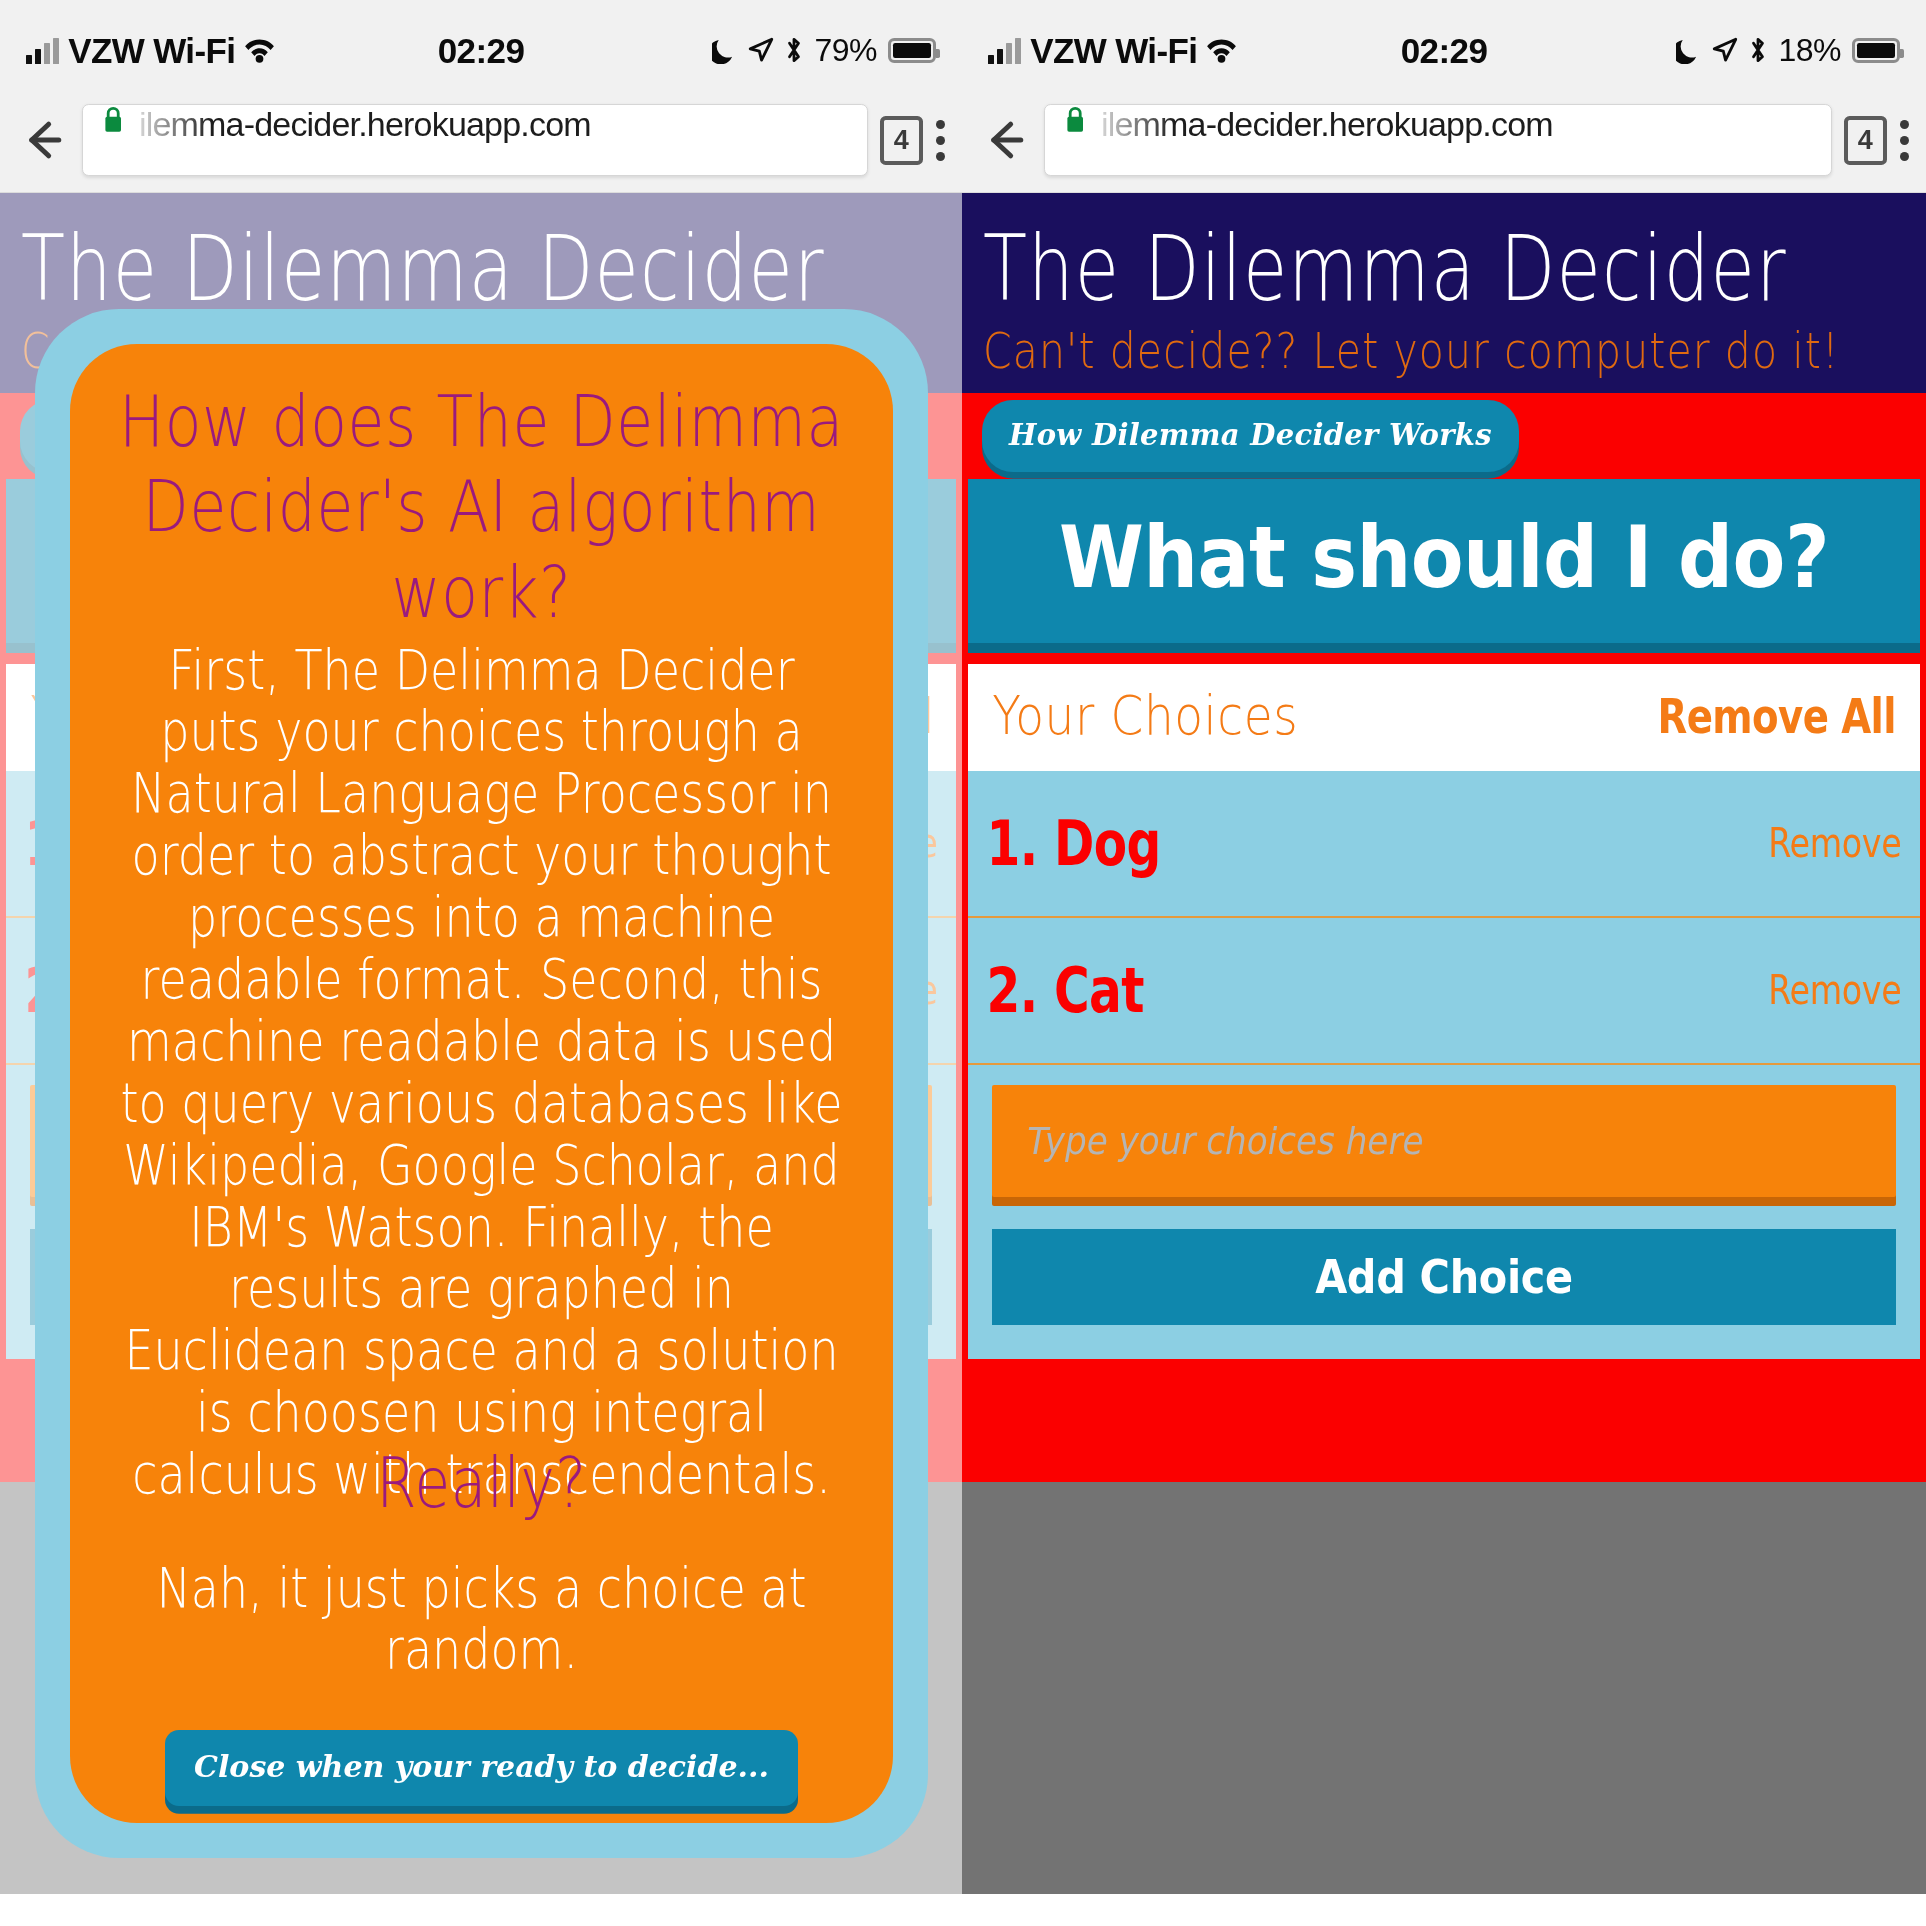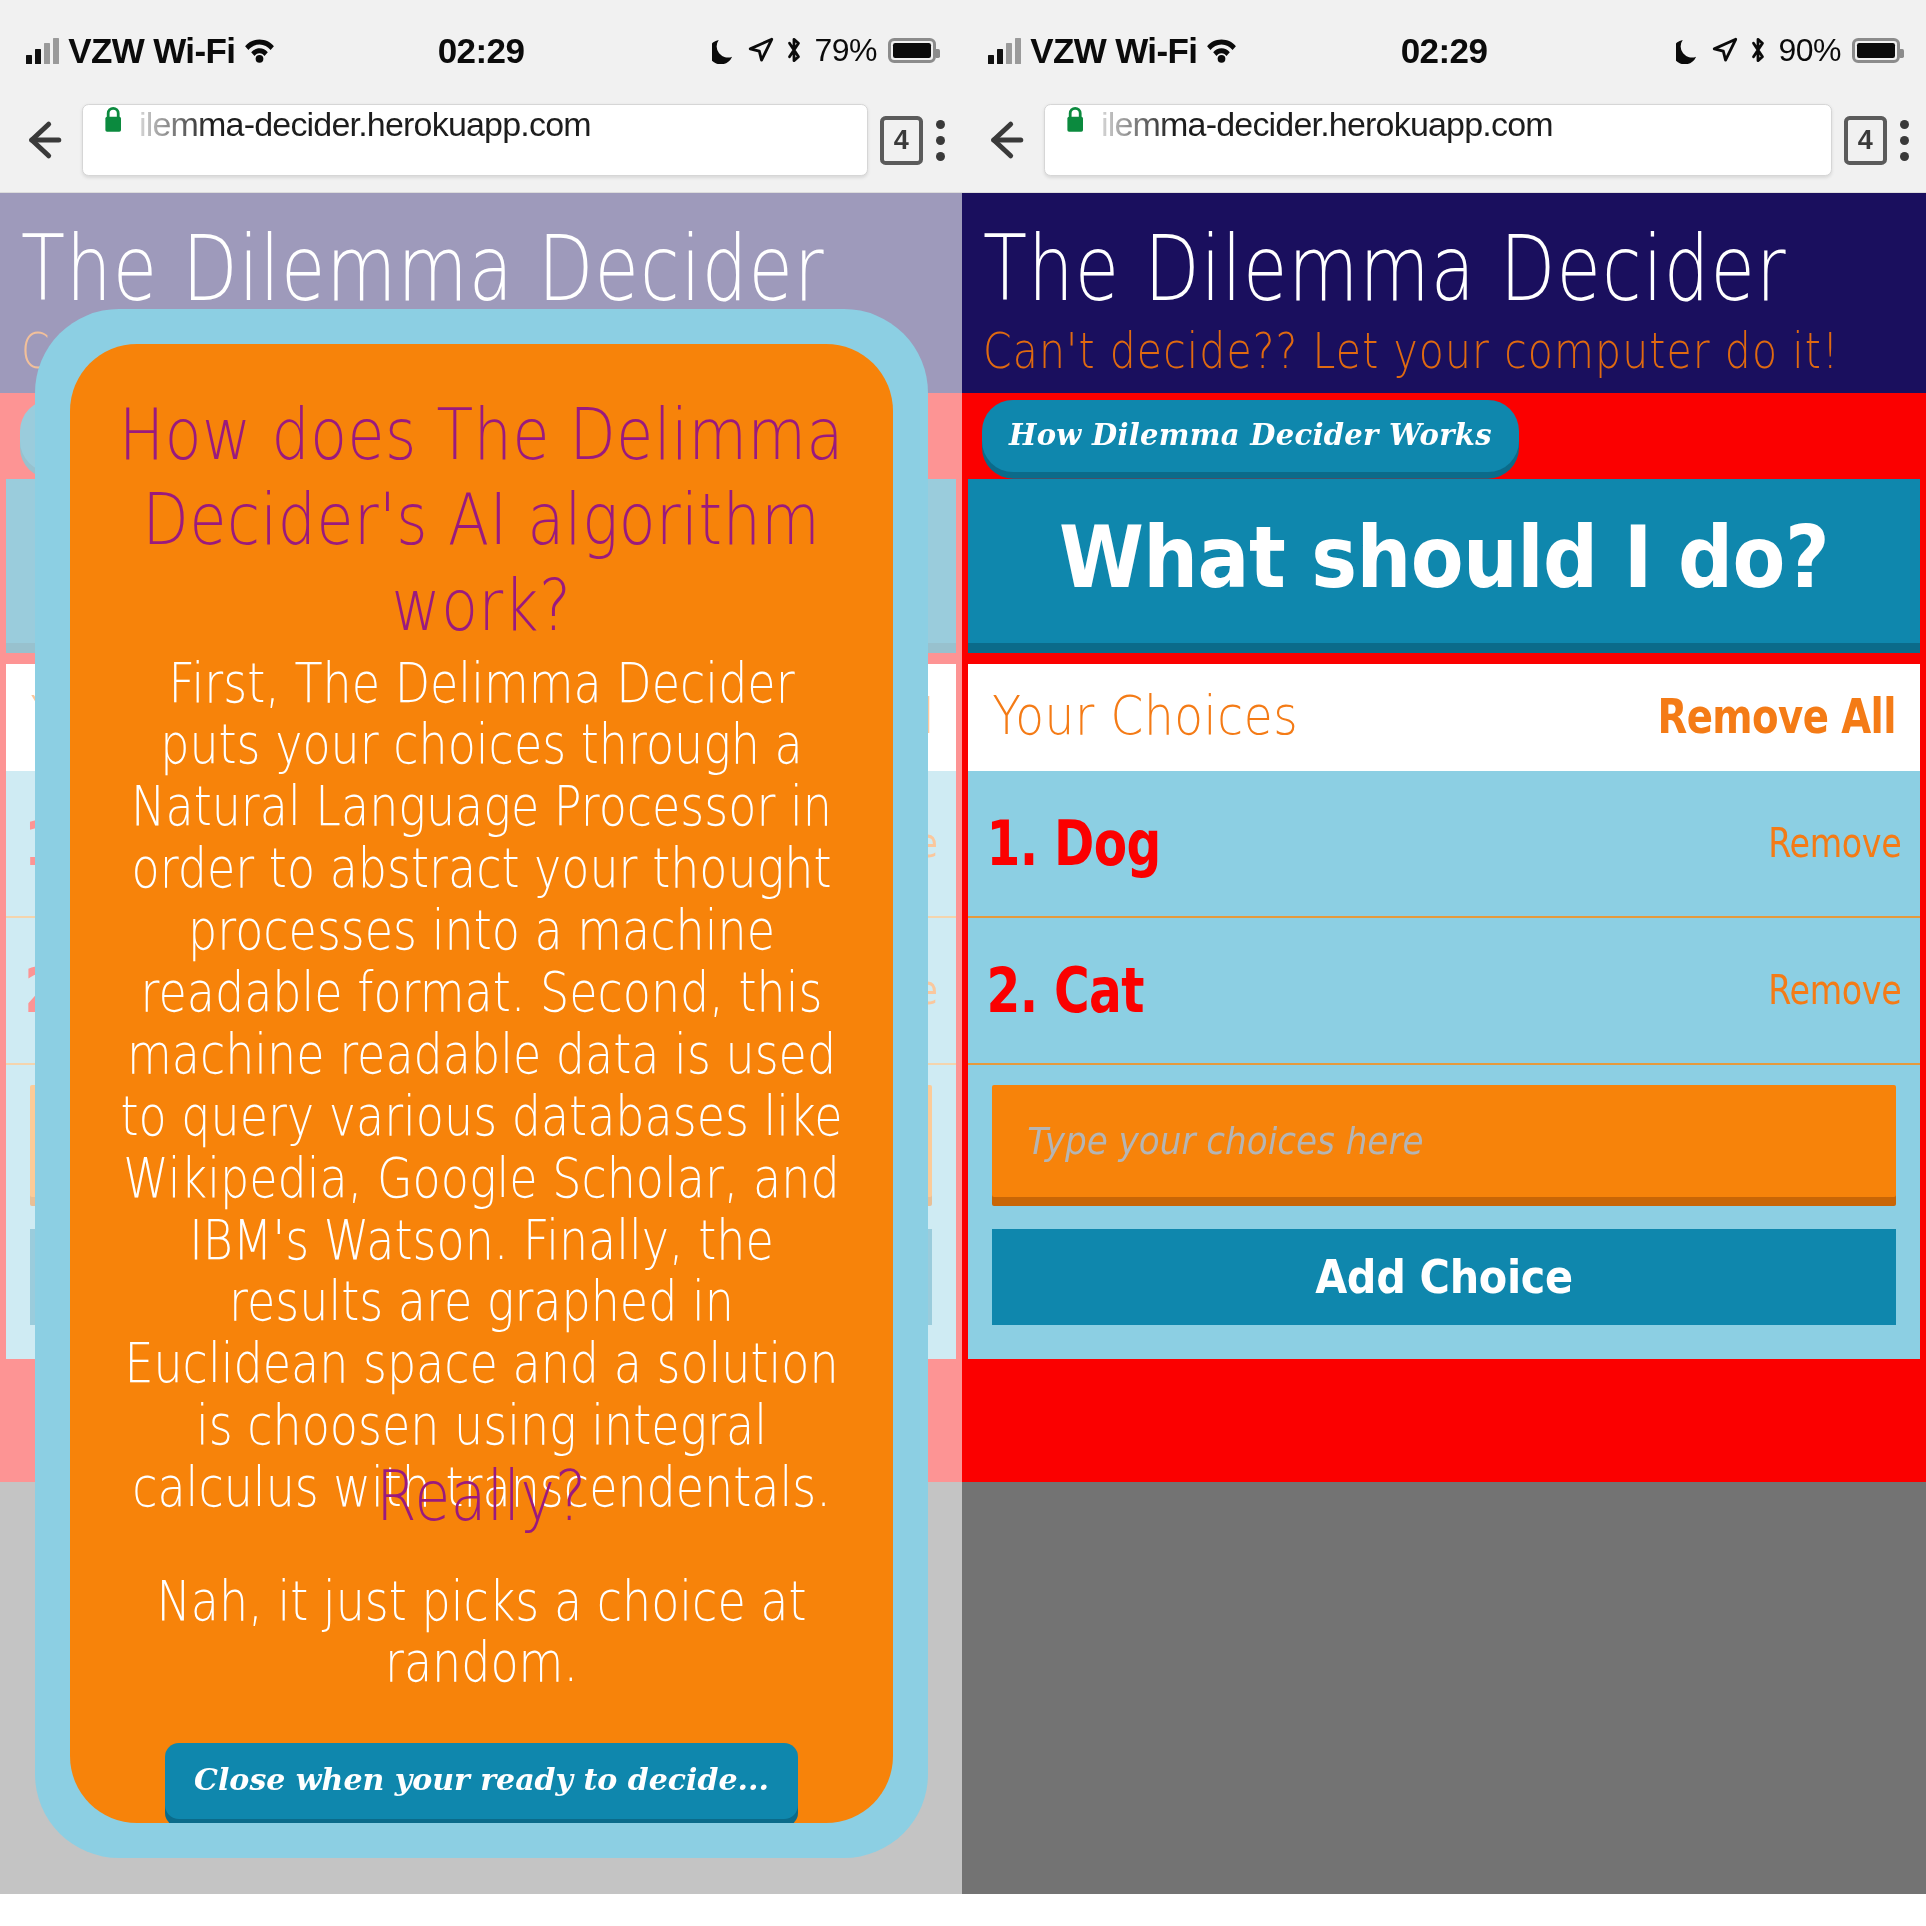--- a/index.html
+++ b/index.html
@@ -255,21 +255,21 @@
     width: 893px;
     height: 1549px;
     background: #8ccfe3;
     border-radius: 84px;
     padding: 35px 35px;
   }
   .modal-card {
     width: 100%; height: 100%;
     background: #f7830a;
     border-radius: 67px;
-    padding: 35px 48px 0 48px;
+    padding: 22px 48px 0 48px;
     text-align: center;
     overflow: hidden;
   }
   .modal-title {
     font-family: "DejaVu Sans", sans-serif;
     font-weight: 300;
     font-size: 60px;
     line-height: 1.18;
     color: #9a1a7e;
     letter-spacing: 0.6px;
@@ -486,21 +486,21 @@
         <span>
           <svg width="26" height="26" viewBox="0 0 46 46">
               <path d="M42 4 4 21l16 4 4 16z" fill="none" stroke="#0b0b0b" stroke-width="5" stroke-linejoin="round"></path>
             </svg>
         </span>
         <span>
           <svg width="18" height="28" viewBox="0 0 32 50">
               <path d="M8 13 24 37 16 44V6l8 7L8 37" fill="none" stroke="#0b0b0b" stroke-width="5" stroke-linejoin="round" stroke-linecap="round"></path>
             </svg>
         </span>
-        <span class="sb-pct">90%</span>
+        <span class="sb-pct">18%</span>
         <span class="battery">
             <span></span>
           </span>
       </div>
     </div>
 
     <div class="chrome">
       <div class="back-arrow">
         <svg width="54" height="54" viewBox="0 0 96 96">
             <path d="M58 20 28 48l30 28" fill="none" stroke="#3a3a3a" stroke-width="9" stroke-linecap="round" stroke-linejoin="round"></path>

